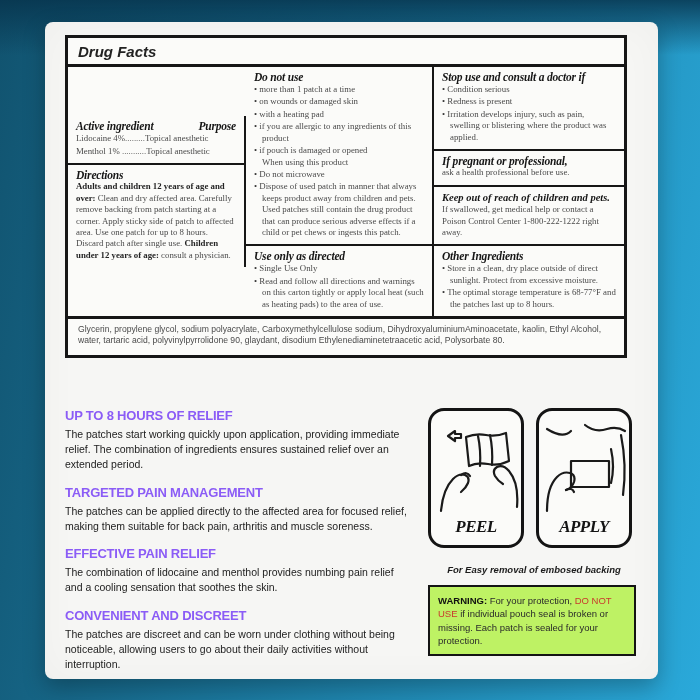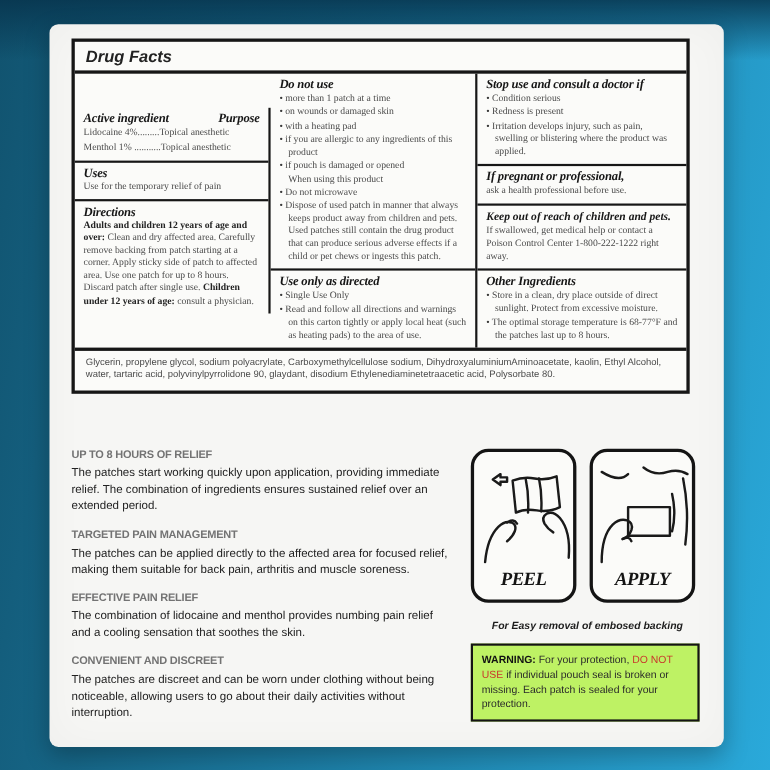--- a/index.html
+++ b/index.html
@@ -48,21 +48,21 @@
   .subline { font-size:8.8px; line-height:1.3; color:#4a4a4a; padding-left:8px; }
   .df-inactive { border-top:3px solid #161616; padding:5px 10px 8px; }
   .df-inactive .bd { font-size:8.6px; }
   
   .lower {
     position:absolute; left:20px; top:372px; width:575px;
     display:flex; gap:16px;
   }
   .mk { flex:1; padding-top:6px; }
   .mk h2 {
-    font-size:10px; font-weight:700; color:#737373;
+    font-size:13px; font-weight:700; color:#8b5cf6;
     letter-spacing:-.2px; margin:12px 0 4px;
   }
   .mk h2:first-child { margin-top:8px; }
   .mk p { font-size:10.5px; line-height:1.45; color:#222; max-width:372px; }
   .side { width:212px; padding-top:14px; }
   .panels { display:flex; gap:12px; }
   .panel {
     width:96px; height:140px; border:3.5px solid #141414; border-radius:16px;
     background:#fbfbf9; position:relative;
   }
@@ -95,24 +95,20 @@
       <div class="col col-left">
         <div class="sec">
           <div class="ai-head">
             <span class="h">Active ingredient</span>
             <span class="h">Purpose</span>
           </div>
           <div class="ai-row">Lidocaine 4%.........Topical anesthetic</div>
           <div class="ai-row">Menthol 1% ...........Topical anesthetic</div>
         </div>
 
-        <div class="sec">
-          <div class="h">Uses</div>
-          <div class="bd">Use for the temporary relief of pain</div>
-        </div>
 
 
         <div class="sec">
           <div class="h">Directions</div>
           <p class="bd"><b>Adults and children 12 years of age and over:</b><span> Clean and dry affected area. Carefully remove backing from patch starting at a corner. Apply sticky side of patch to affected area. Use one patch for up to 8 hours. Discard patch after single use. </span><b>Children under 12 years of age:</b><span> consult a physician.</span></p>
         </div>
       </div>
 
       <div class="col col-mid">
         <div class="sec">

